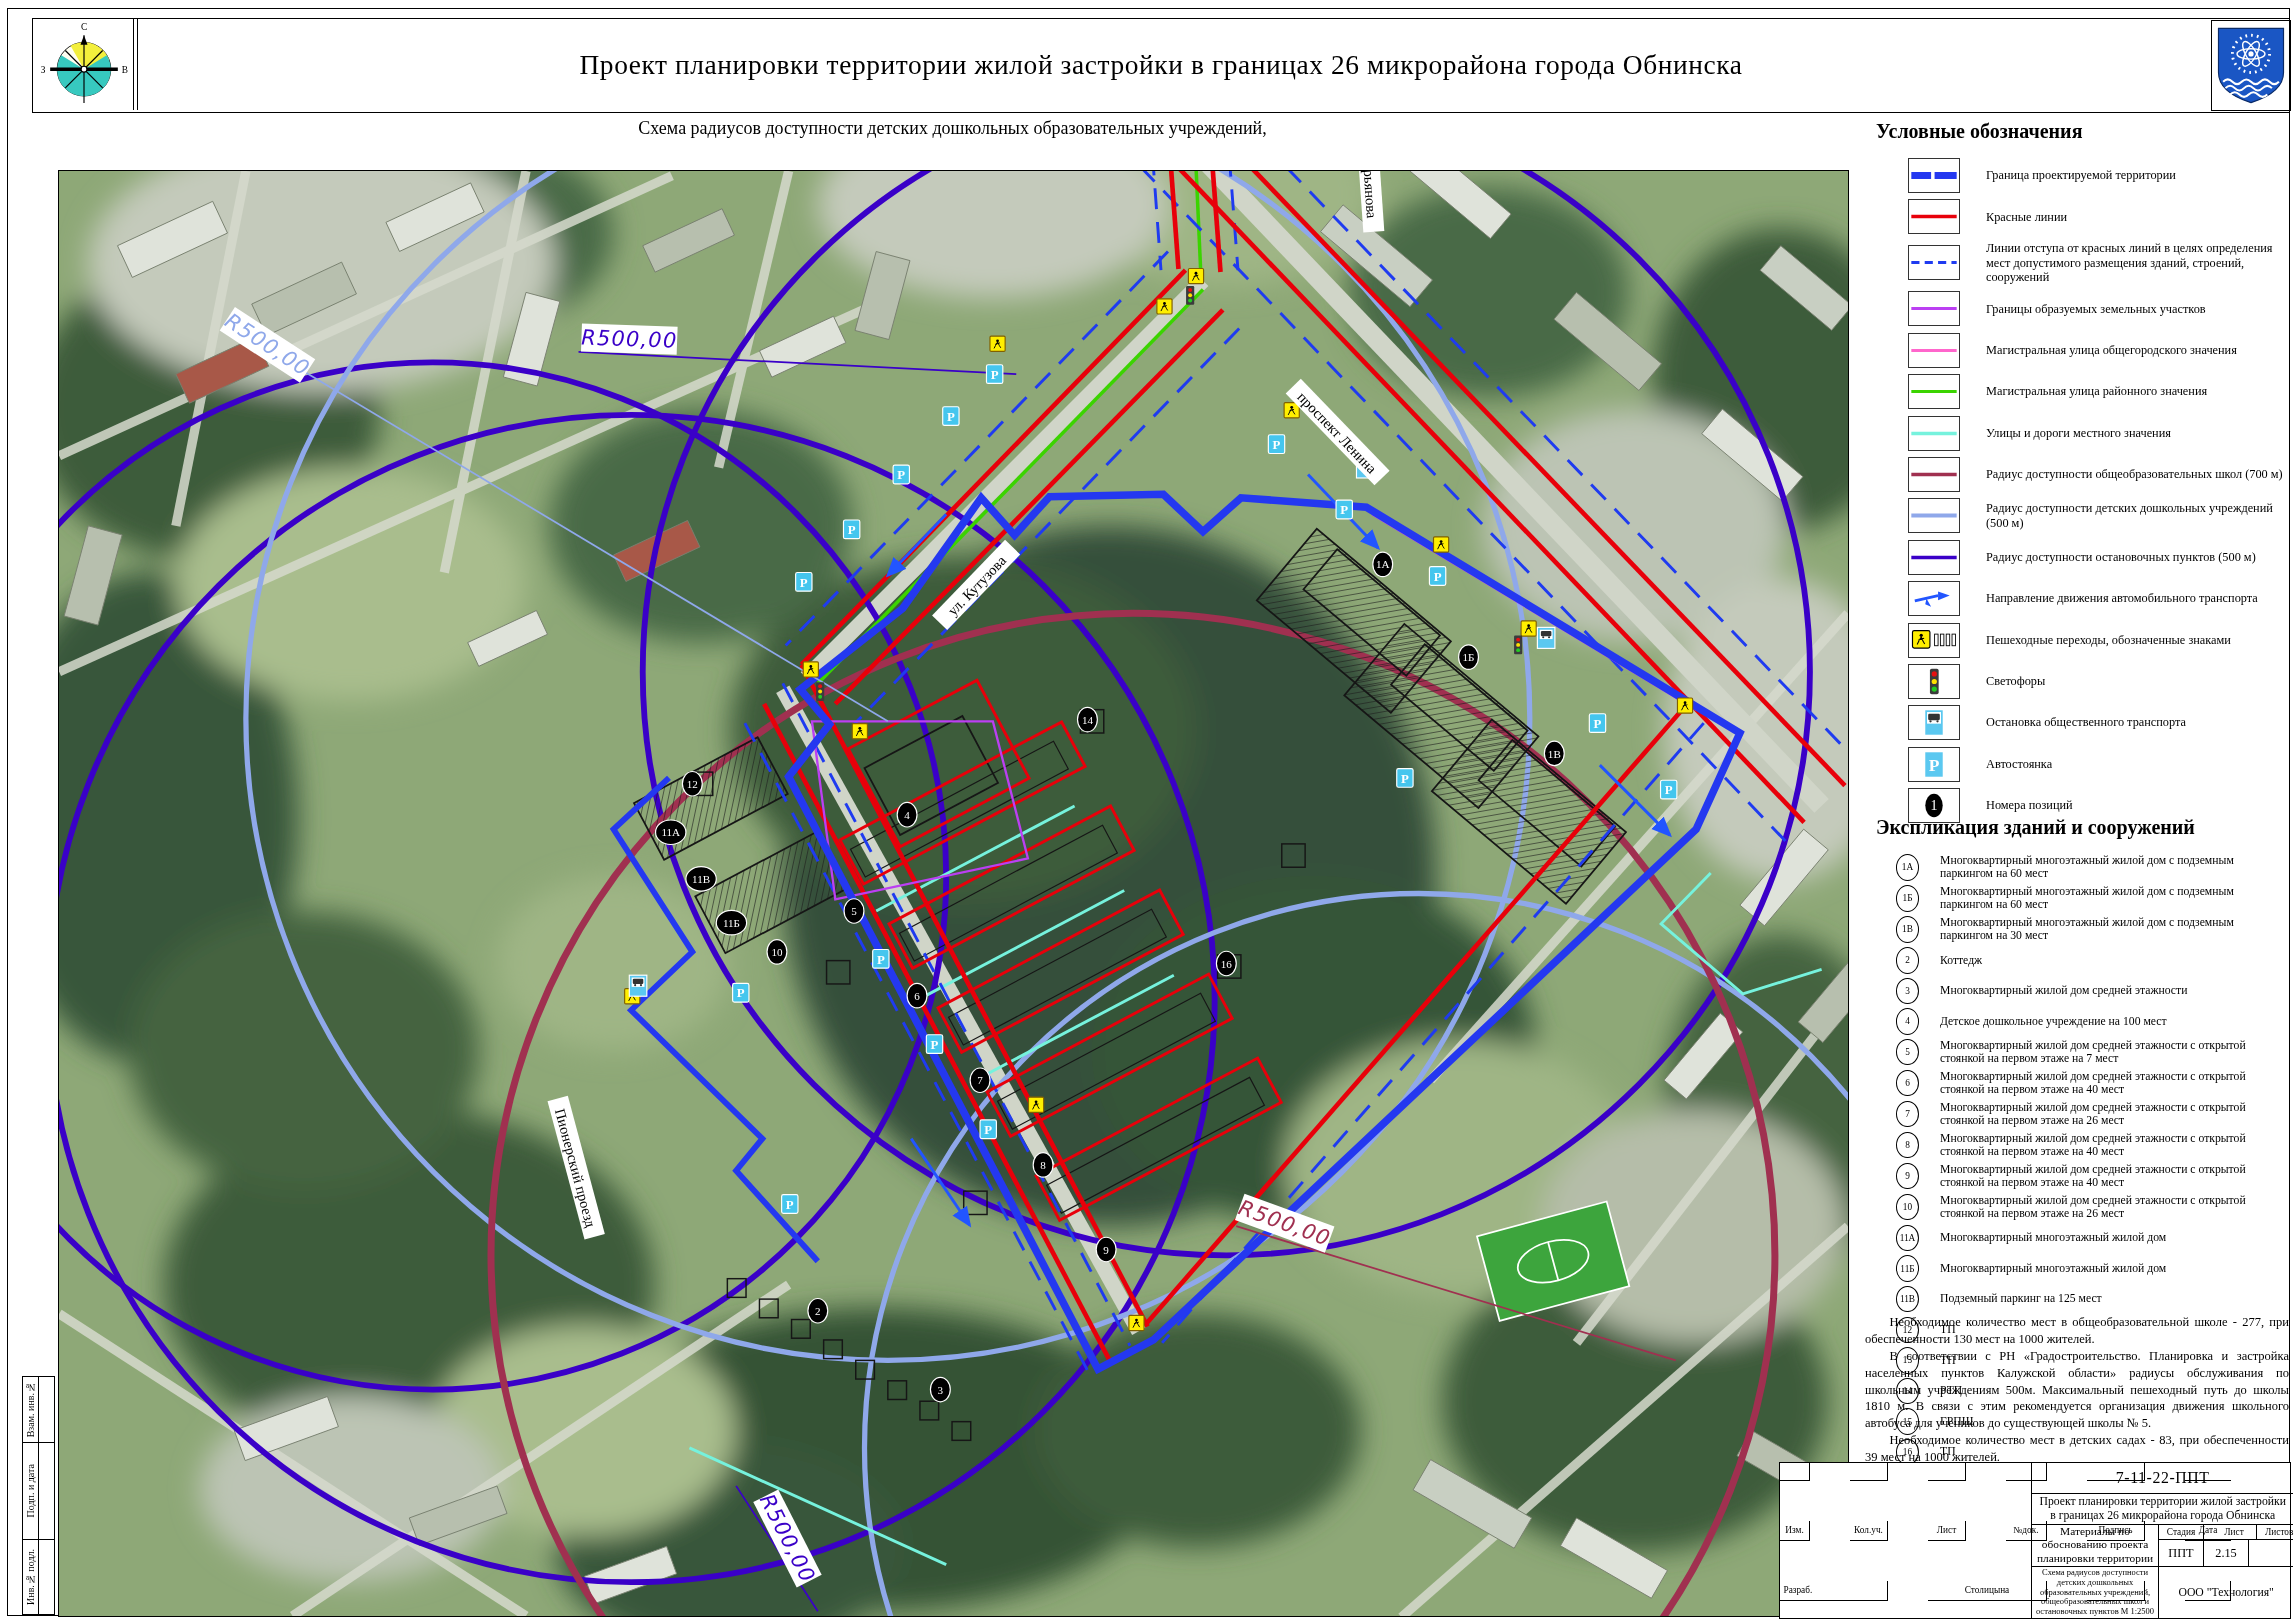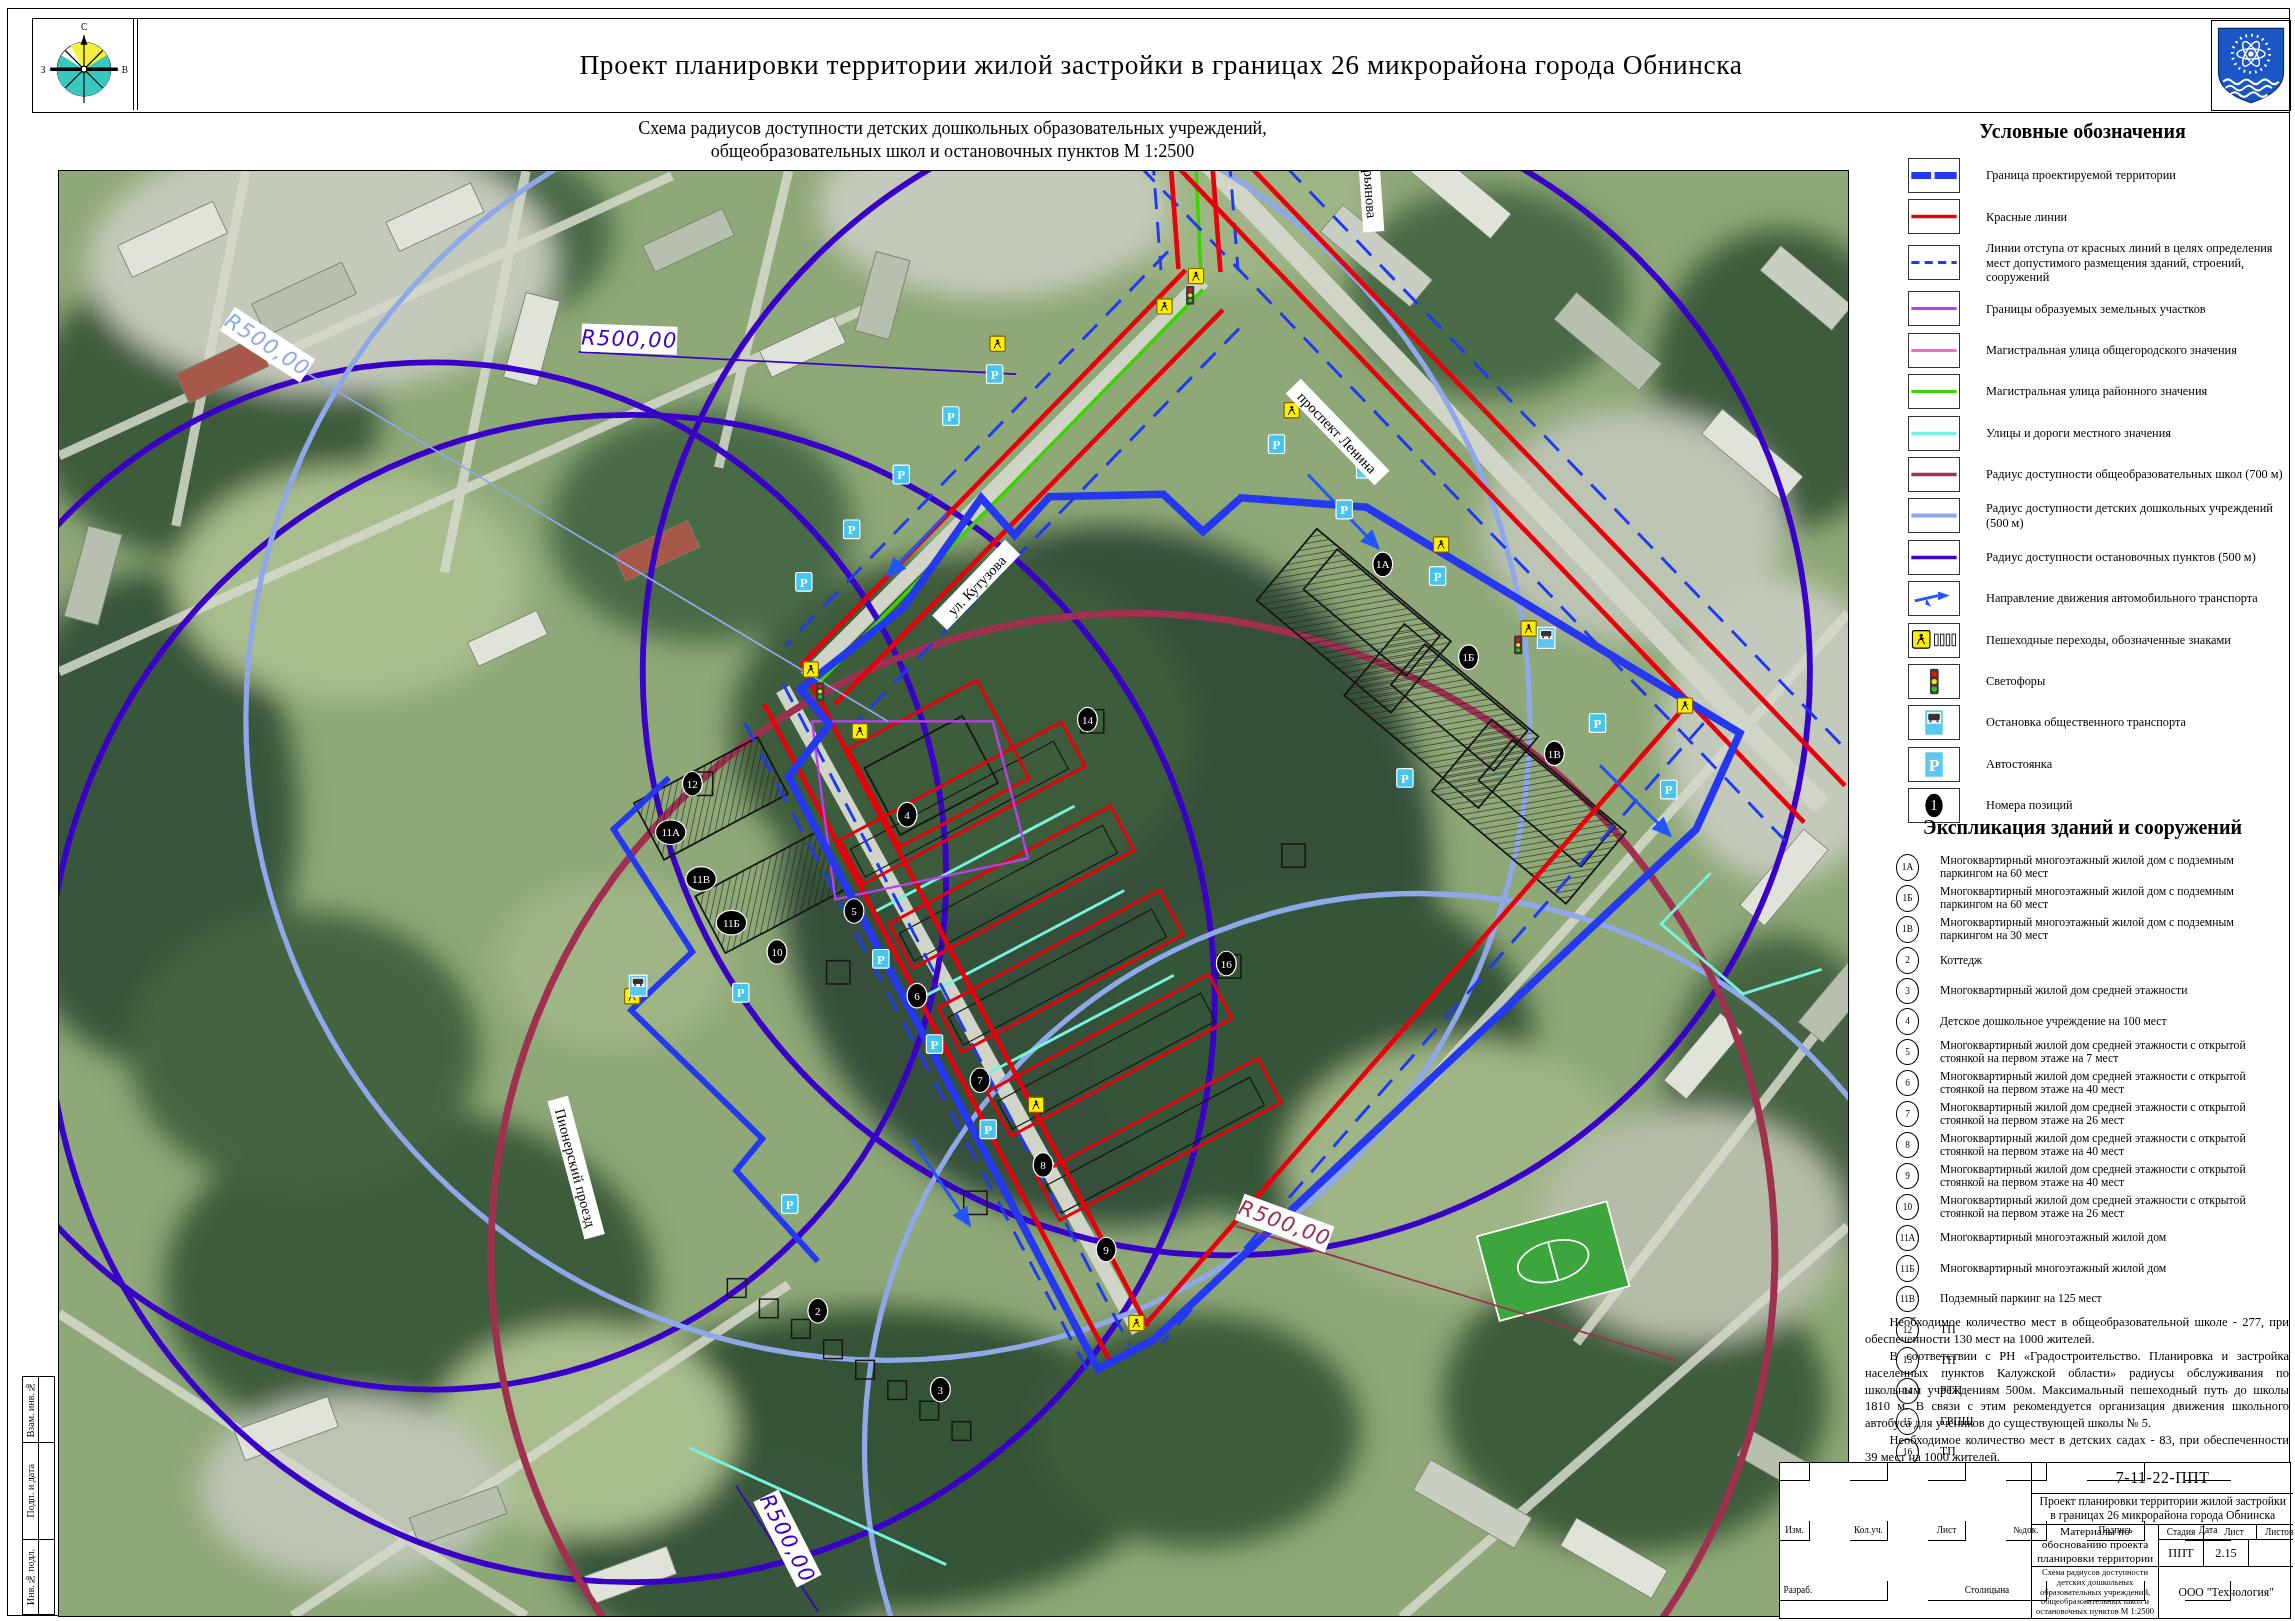--- a/index.html
+++ b/index.html
@@ -15,21 +15,21 @@
   .arms-box{position:absolute;left:2211px;top:20px;width:78px;height:89px;border:0.9px solid #000;
             display:flex;align-items:center;justify-content:center;}
   .subtitle{position:absolute;left:58px;top:117px;width:1789px;text-align:center;
             font-size:18px;line-height:1.25;}
   
   .map{position:absolute;left:58px;top:170px;width:1789px;height:1445px;border:1.2px solid #000;
        overflow:hidden;background:#8ea877;}
   .map svg{display:block;}
   
   .legend-panel{position:absolute;left:1876px;top:120px;width:413px;}
-  .panel-heading{font-weight:bold;font-size:20px;text-align:center;margin:0 0 15px 0;}
+  .panel-heading{font-weight:bold;font-size:20px;margin:0 0 15px 0;}
   .leg-row{display:flex;align-items:center;margin-bottom:6.4px;padding-left:32px;}
   .leg-sym{flex:none;width:50px;height:33px;border:0.9px solid #333;margin-right:26px;background:#fff;}
   .leg-sym svg{display:block;width:50px;height:33px;}
   .leg-label{font-size:12.3px;line-height:1.2;}
   .expl-panel{position:absolute;left:1876px;top:816px;width:413px;}
   .expl-row{display:flex;align-items:center;margin-bottom:4.1px;}
   .expl-badge{flex:none;width:21px;height:24.5px;border:1.2px solid #000;border-radius:50%;
               display:flex;align-items:center;justify-content:center;font-size:9.3px;margin:0 21px 0 20px;}
   .expl-label{font-size:11.7px;line-height:1.15;}
   .notes{position:absolute;left:1865px;top:1314px;width:424px;font-size:12.5px;line-height:1.35;text-align:justify;}
@@ -120,21 +120,20 @@
       <ellipse cx="62" cy="48" rx="24" ry="9" fill="none" stroke="#fff" stroke-width="2.5" transform="rotate(60 62 48)"></ellipse>
       <ellipse cx="62" cy="48" rx="24" ry="9" fill="none" stroke="#fff" stroke-width="2.5" transform="rotate(120 62 48)"></ellipse>
       <path d="M14,96 q8,-8 16,0 t16,0 t16,0 t16,0 t16,0 t16,0" fill="none" stroke="#fff" stroke-width="3.5"></path>
       <path d="M18,107 q8,-8 16,0 t16,0 t16,0 t16,0 t16,0" fill="none" stroke="#fff" stroke-width="3.5"></path>
       <path d="M26,118 q8,-8 16,0 t16,0 t16,0 t16,0" fill="none" stroke="#fff" stroke-width="3.5"></path>
     </svg>
   </div>
 
   <div class="subtitle">
     <div>Схема радиусов доступности детских дошкольных образовательных учреждений,</div>
-    <div>общеобразовательных школ и остановочных пунктов М 1:2500</div>
   </div>
 
   <div class="map">
     <svg width="1789" height="1445" viewBox="100 292 3065 2476">
       <defs>
         <filter id="blur1" x="-40%" y="-40%" width="180%" height="180%">
             <feGaussianBlur stdDeviation="24"></feGaussianBlur>
           </filter>
         <pattern id="hatch" width="10" height="10" patternUnits="userSpaceOnUse" patternTransform="rotate(40)">
           <line x1="0" y1="0" x2="0" y2="10" stroke="#1c1c1c" stroke-width="2"></line>

